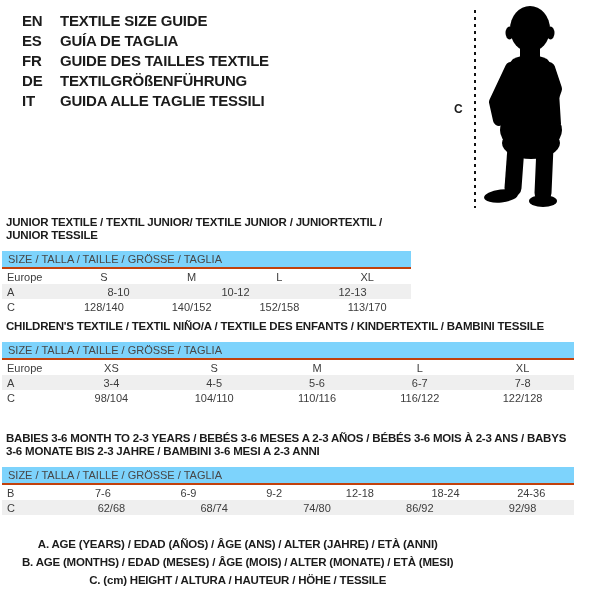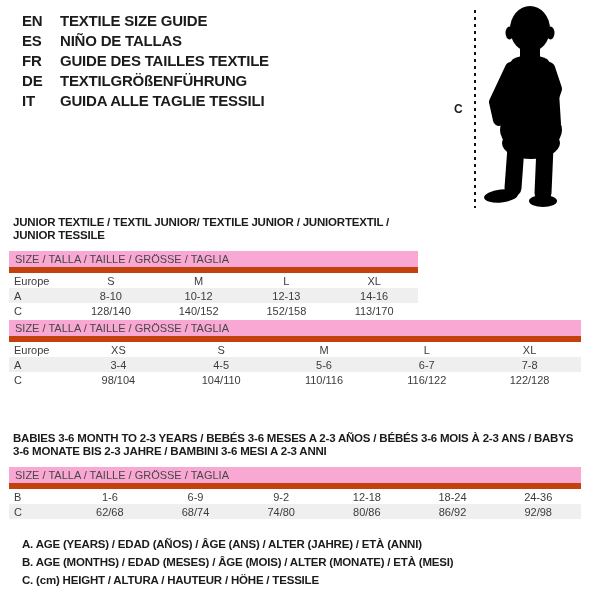--- a/index.html
+++ b/index.html
@@ -10,45 +10,45 @@
   }
   
   .languages{position:absolute;left:22px;top:11px;}
   .lang-row{display:flex;height:20px;line-height:20px;font-weight:bold;font-size:15px;color:#1b1b1b;letter-spacing:-0.2px;}
   .lang-code{width:38px;}
   
   .figure{position:absolute;left:450px;top:2px;width:150px;height:212px;}
   .figure svg{position:absolute;left:0;top:0;}
   .measure-c{position:absolute;left:4px;top:100px;font-weight:bold;font-size:12px;color:#1b1b1b;}
   
-  .section{position:absolute;left:9px;}
+  .section{position:absolute;left:2px;}
   .sec-title{font-weight:bold;font-size:11.5px;line-height:13px;color:#1b1b1b;letter-spacing:-0.2px;padding-left:4px;margin-bottom:9px;}
-  .size-bar{background:#f9a8d4;border-bottom:6px solid #c2410c;height:16px;line-height:16px;font-size:11px;color:#474747;padding-left:6px;}
+  .size-bar{background:#7dd3fc;border-bottom:2px solid #c2410c;height:16px;line-height:16px;font-size:11px;color:#474747;padding-left:6px;}
   .t-row{display:flex;height:15px;line-height:17px;font-size:11px;color:#3c3c3c;}
   .t-row.alt{background:#efefef;}
   .row-label{width:58px;padding-left:5px;box-sizing:border-box;}
   .cell{flex:1;text-align:center;}
   #section-junior{top:216px;width:409px;}
   #section-children{top:320px;width:572px;}
   #section-babies{top:424px;width:572px;margin-top:8px;}
   
-  .footnotes{position:absolute;left:22px;top:535px;}
+  .footnotes{position:absolute;left:22px;top:535px;text-align:center;}
   .footnote{font-weight:bold;font-size:11.5px;line-height:18px;color:#1b1b1b;letter-spacing:-0.2px;}
 </style>
 </head>
 <body>
 
 <div class="languages">
   <div class="lang-row">
     <span class="lang-code">EN</span>
     <span class="lang-title">TEXTILE SIZE GUIDE</span>
   </div>
   <div class="lang-row">
     <span class="lang-code">ES</span>
-    <span class="lang-title">NIÑO DE TALLAS</span>
+    <span class="lang-title">GUÍA DE TAGLIA</span>
   </div>
   <div class="lang-row">
     <span class="lang-code">FR</span>
     <span class="lang-title">GUIDE DES TAILLES TEXTILE</span>
   </div>
   <div class="lang-row">
     <span class="lang-code">DE</span>
     <span class="lang-title">TEXTILGRÖßENFÜHRUNG</span>
   </div>
   <div class="lang-row">
@@ -102,32 +102,32 @@
     <span class="cell">S</span>
     <span class="cell">M</span>
     <span class="cell">L</span>
     <span class="cell">XL</span>
   </div>
   <div class="t-row alt">
     <span class="row-label">A</span>
     <span class="cell">8-10</span>
     <span class="cell">10-12</span>
     <span class="cell">12-13</span>
-    <span class="cell">14-16</span>
   </div>
   <div class="t-row">
     <span class="row-label">C</span>
     <span class="cell">128/140</span>
     <span class="cell">140/152</span>
     <span class="cell">152/158</span>
     <span class="cell">113/170</span>
   </div>
 </div>
 
 <div class="section" id="section-children">
+  <div class="sec-title">CHILDREN'S TEXTILE / TEXTIL NIÑO/A / TEXTILE DES ENFANTS / KINDERTEXTIL / BAMBINI TESSILE</div>
   <div class="size-bar">SIZE / TALLA / TAILLE / GRÖSSE / TAGLIA</div>
   <div class="t-row">
     <span class="row-label">Europe</span>
     <span class="cell">XS</span>
     <span class="cell">S</span>
     <span class="cell">M</span>
     <span class="cell">L</span>
     <span class="cell">XL</span>
   </div>
   <div class="t-row alt">
@@ -146,33 +146,32 @@
     <span class="cell">116/122</span>
     <span class="cell">122/128</span>
   </div>
 </div>
 
 <div class="section" id="section-babies">
   <div class="sec-title">BABIES 3-6 MONTH TO 2-3 YEARS / BEBÉS 3-6 MESES A 2-3 AÑOS / BÉBÉS 3-6 MOIS À 2-3 ANS / BABYS 3-6 MONATE BIS 2-3 JAHRE / BAMBINI 3-6 MESI A 2-3 ANNI</div>
   <div class="size-bar">SIZE / TALLA / TAILLE / GRÖSSE / TAGLIA</div>
   <div class="t-row">
     <span class="row-label">B</span>
-    <span class="cell">1-6</span>
+    <span class="cell">7-6</span>
     <span class="cell">6-9</span>
     <span class="cell">9-2</span>
     <span class="cell">12-18</span>
     <span class="cell">18-24</span>
     <span class="cell">24-36</span>
   </div>
   <div class="t-row alt">
     <span class="row-label">C</span>
     <span class="cell">62/68</span>
     <span class="cell">68/74</span>
     <span class="cell">74/80</span>
-    <span class="cell">80/86</span>
     <span class="cell">86/92</span>
     <span class="cell">92/98</span>
   </div>
 </div>
 
 <div class="footnotes">
   <div class="footnote">A. AGE (YEARS) / EDAD (AÑOS) / ÂGE (ANS) / ALTER (JAHRE) / ETÀ (ANNI)</div>
   <div class="footnote">B. AGE (MONTHS) / EDAD (MESES) / ÂGE (MOIS) / ALTER (MONATE) / ETÀ (MESI)</div>
   <div class="footnote">C. (cm) HEIGHT / ALTURA / HAUTEUR / HÖHE / TESSILE</div>
 </div>

